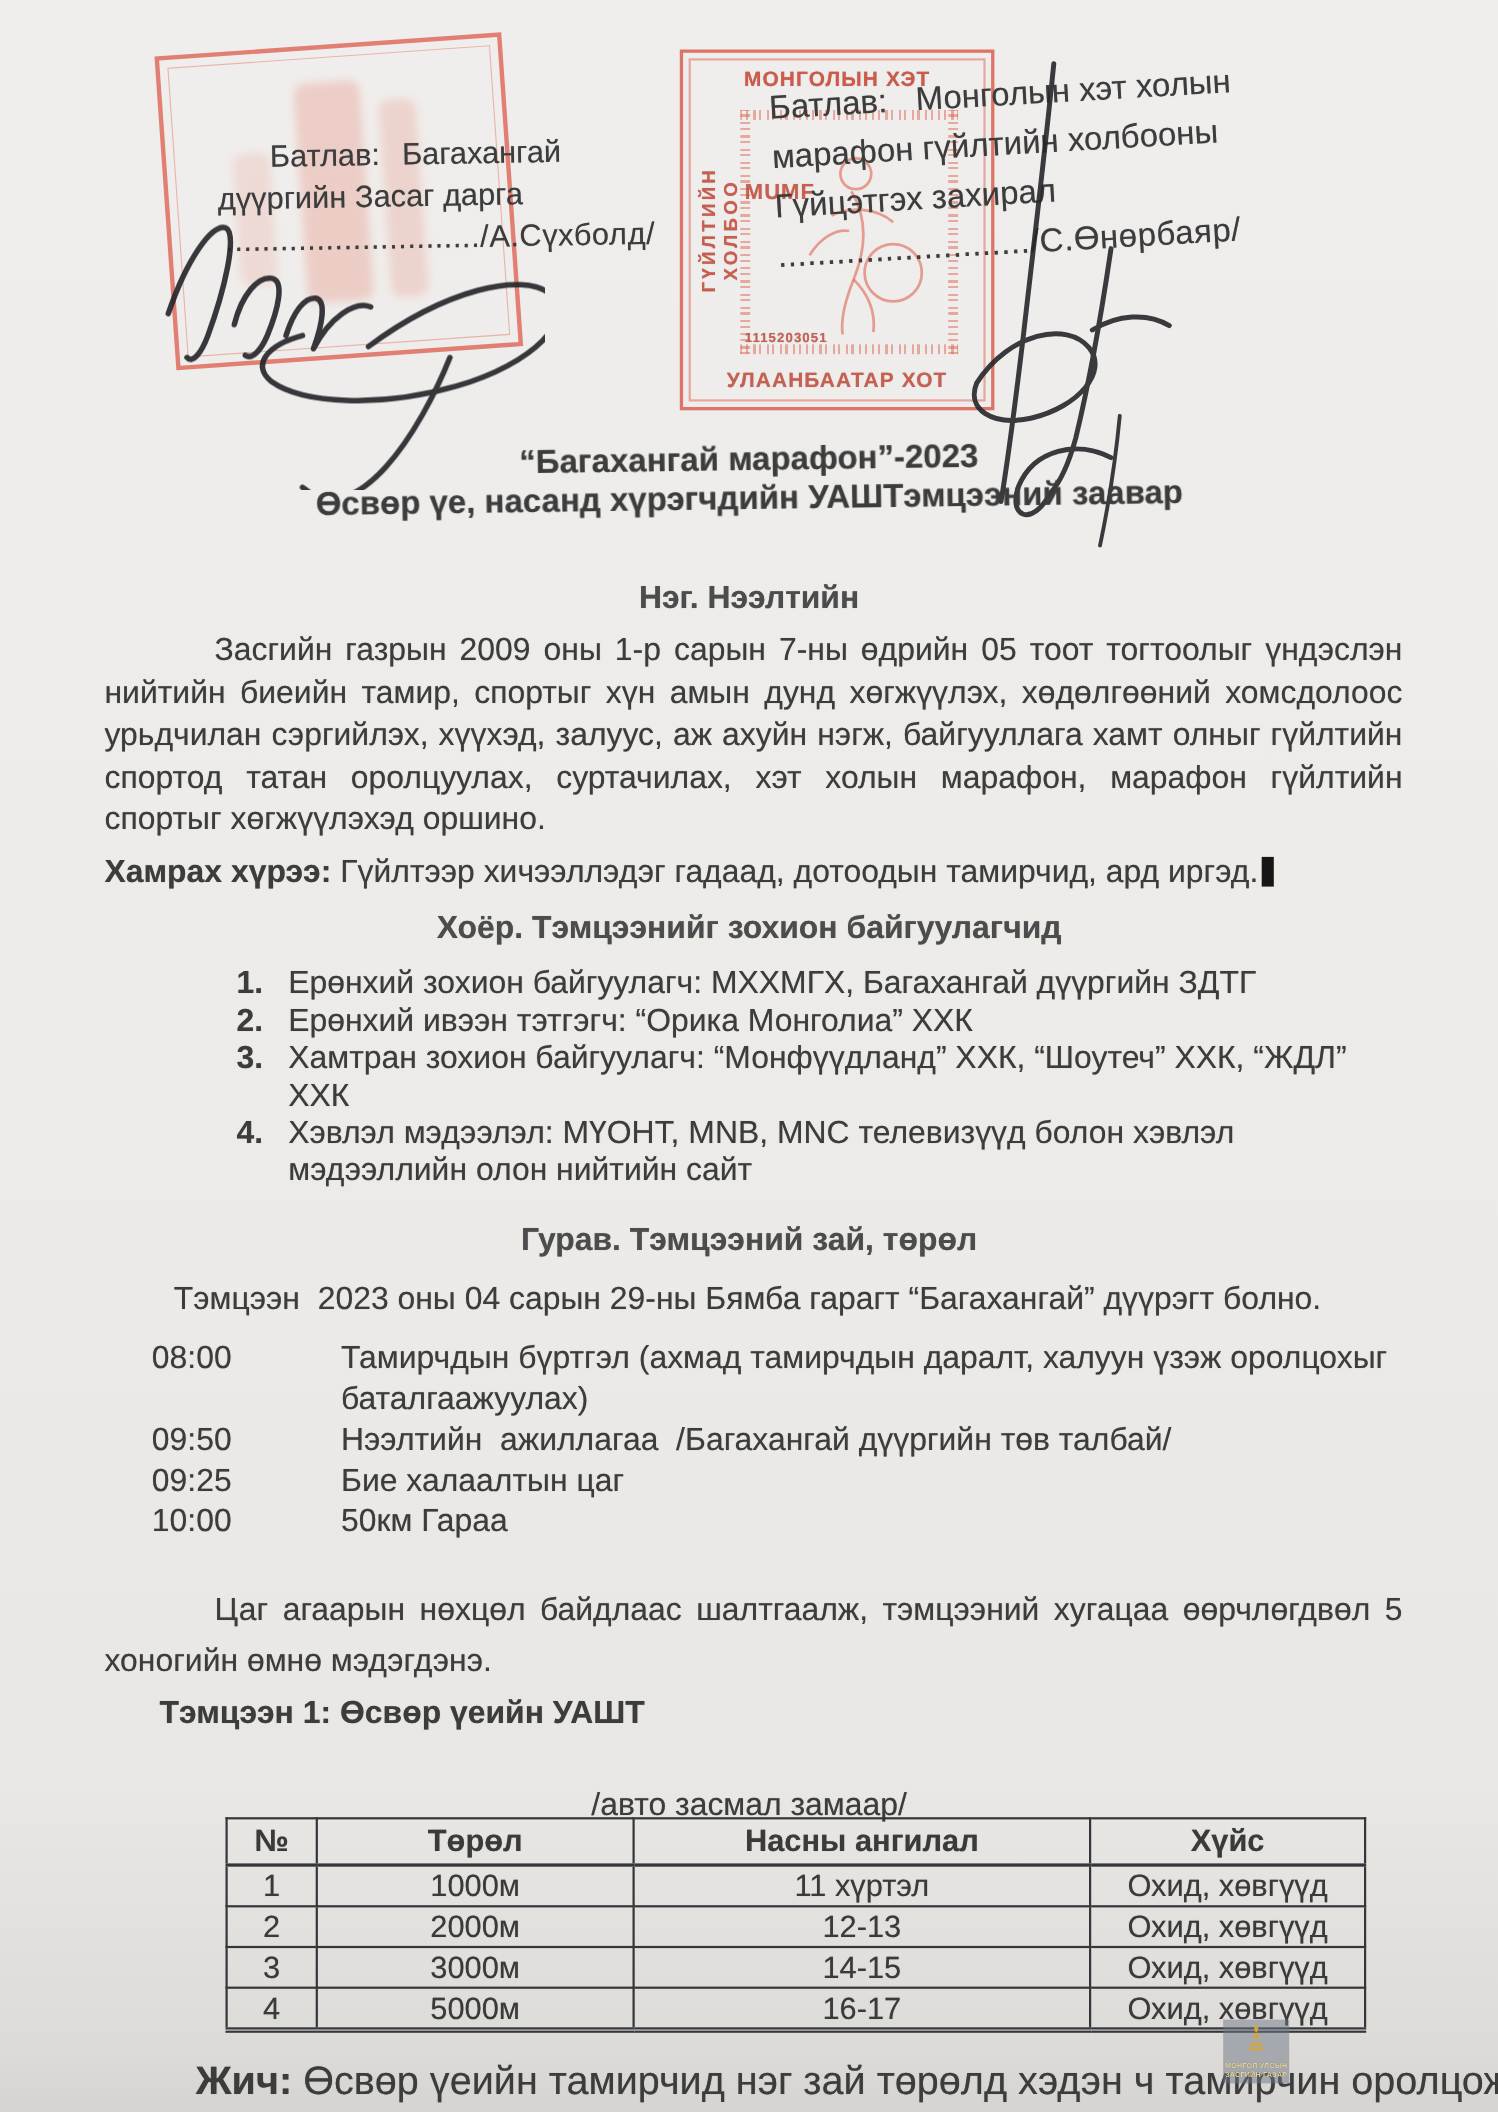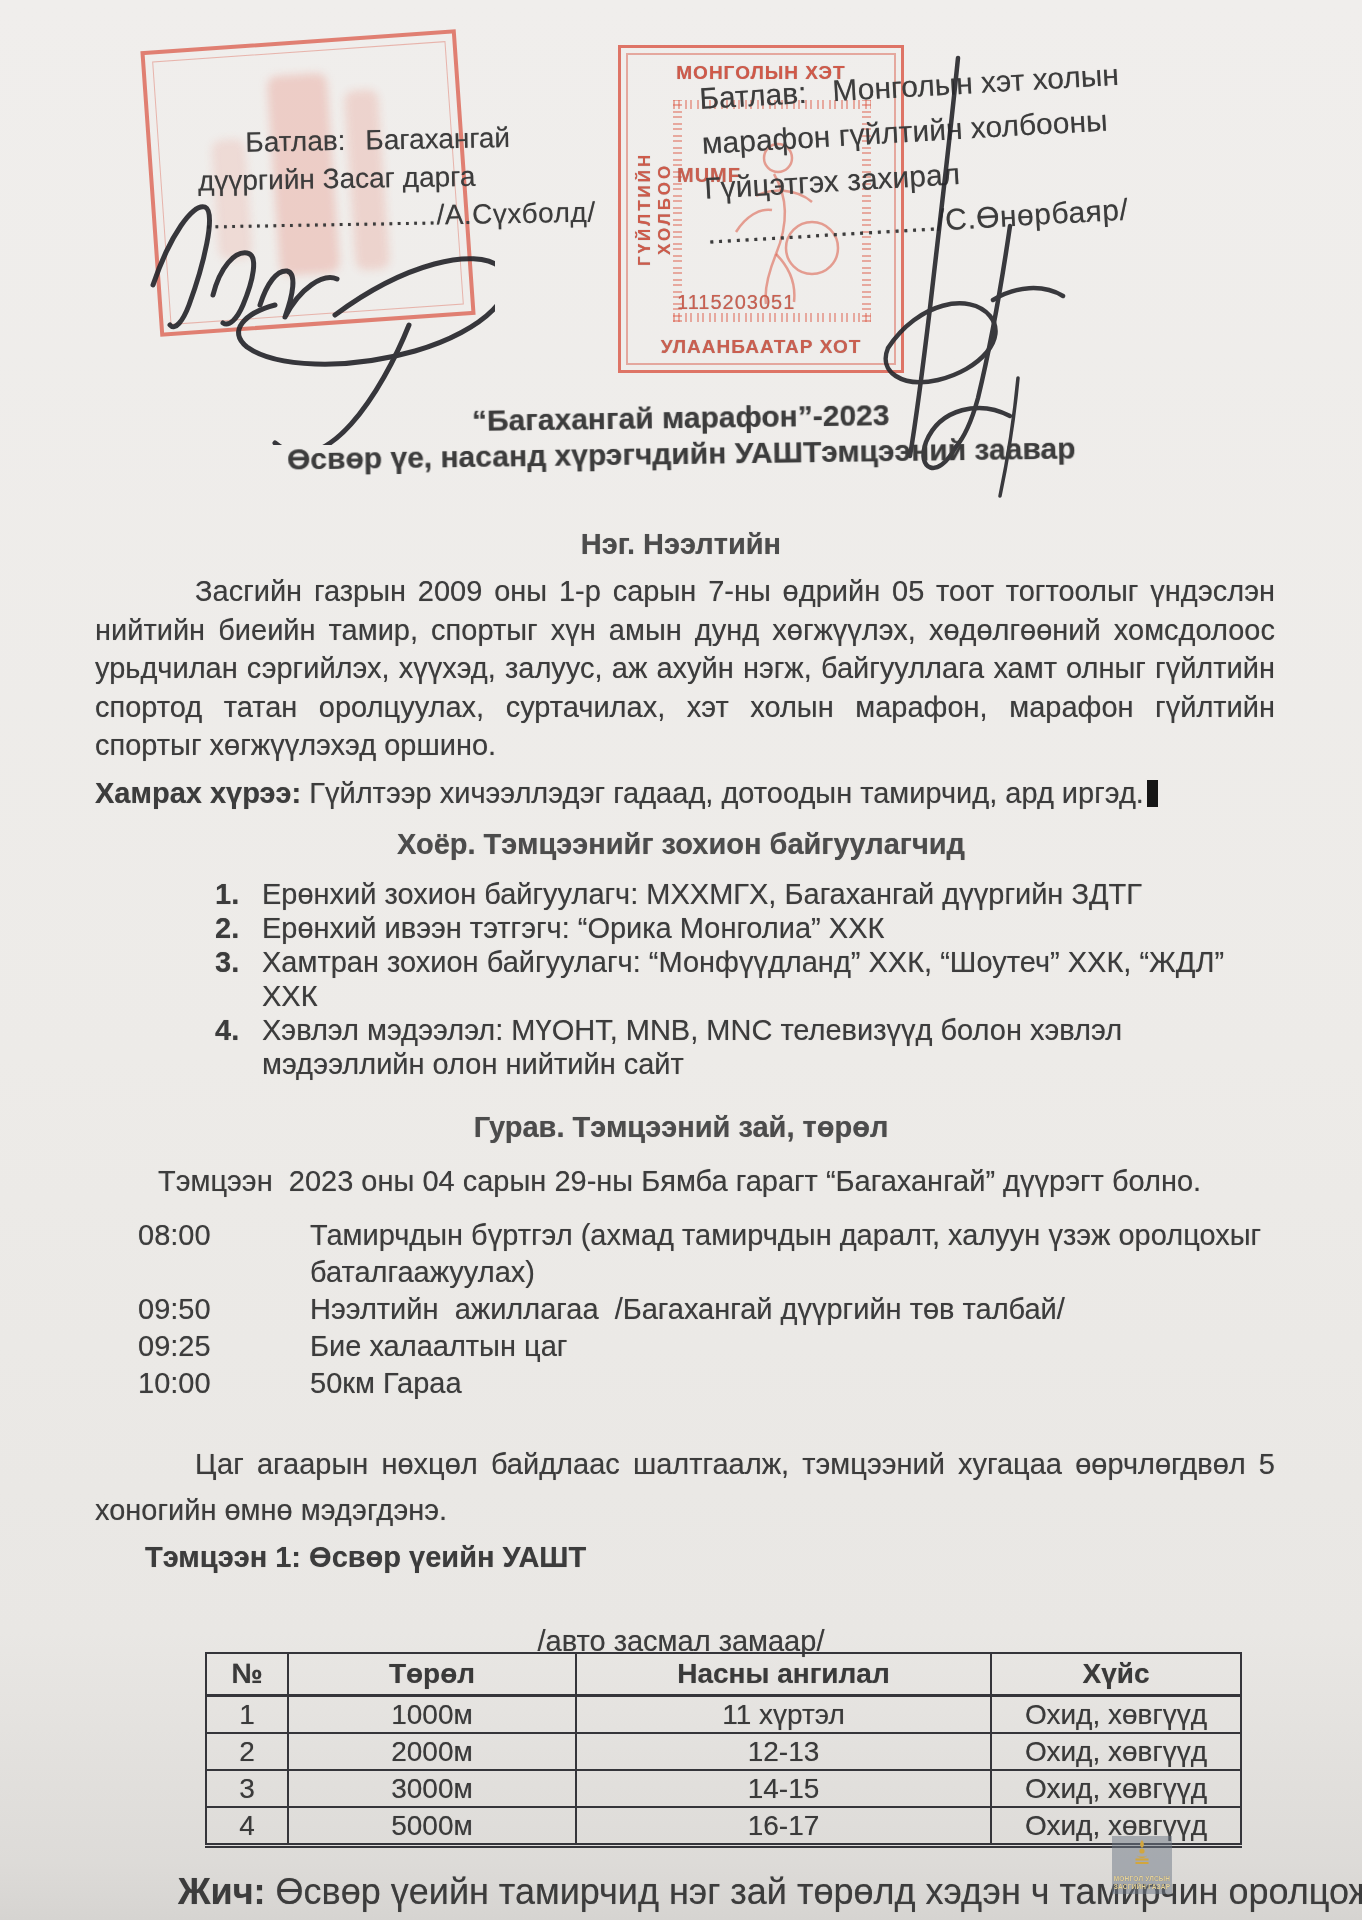--- a/index.html
+++ b/index.html
@@ -43,21 +43,21 @@
   .st-left{position:absolute;left:14px;top:54px;bottom:54px;writing-mode:vertical-rl;transform:rotate(180deg);
     font-size:17px;font-weight:bold;color:rgba(216,82,64,0.85);letter-spacing:3px;text-align:center;}
   .ms{position:absolute;opacity:.95;}
   .ms-h{height:9px;background:repeating-linear-gradient(90deg,rgba(221,92,73,0.5) 0 2px,transparent 2px 5px,rgba(221,92,73,0.5) 5px 7px,transparent 7px 12px);}
   .ms-v{width:9px;background:repeating-linear-gradient(0deg,rgba(221,92,73,0.5) 0 2px,transparent 2px 5px,rgba(221,92,73,0.5) 5px 7px,transparent 7px 12px);}
   .ms-t{left:52px;right:30px;top:52px;}
   .ms-b{left:52px;right:30px;bottom:48px;}
   .ms-l{left:52px;top:52px;bottom:48px;}
   .ms-r{right:30px;top:52px;bottom:48px;}
   .st-abbr{position:absolute;left:56px;top:116px;font-size:20px;font-weight:bold;color:rgba(216,82,64,0.8);letter-spacing:1px;}
-  .st-num{position:absolute;left:56px;bottom:56px;font-size:20px;font-weight:normal;color:rgba(216,82,64,0.8);letter-spacing:1px;}
+  .st-num{position:absolute;left:56px;bottom:56px;font-size:12px;font-weight:bold;color:rgba(216,82,64,0.8);letter-spacing:1px;}
   .runner-svg{position:absolute;left:95px;top:88px;width:140px;height:172px;}
   .runner-svg path,.runner-svg circle{stroke:rgba(219,90,70,0.55);fill:none;stroke-width:2.5;}
 
   
   .approval-right{left:698px;top:76px;width:440px;font-size:30px;line-height:45px;
     transform:rotate(-3.3deg);transform-origin:left top;white-space:nowrap;}
   .approval-right .lbl{margin-right:26px;}
   .approval-right .l4{letter-spacing:0.5px;}
 
   

